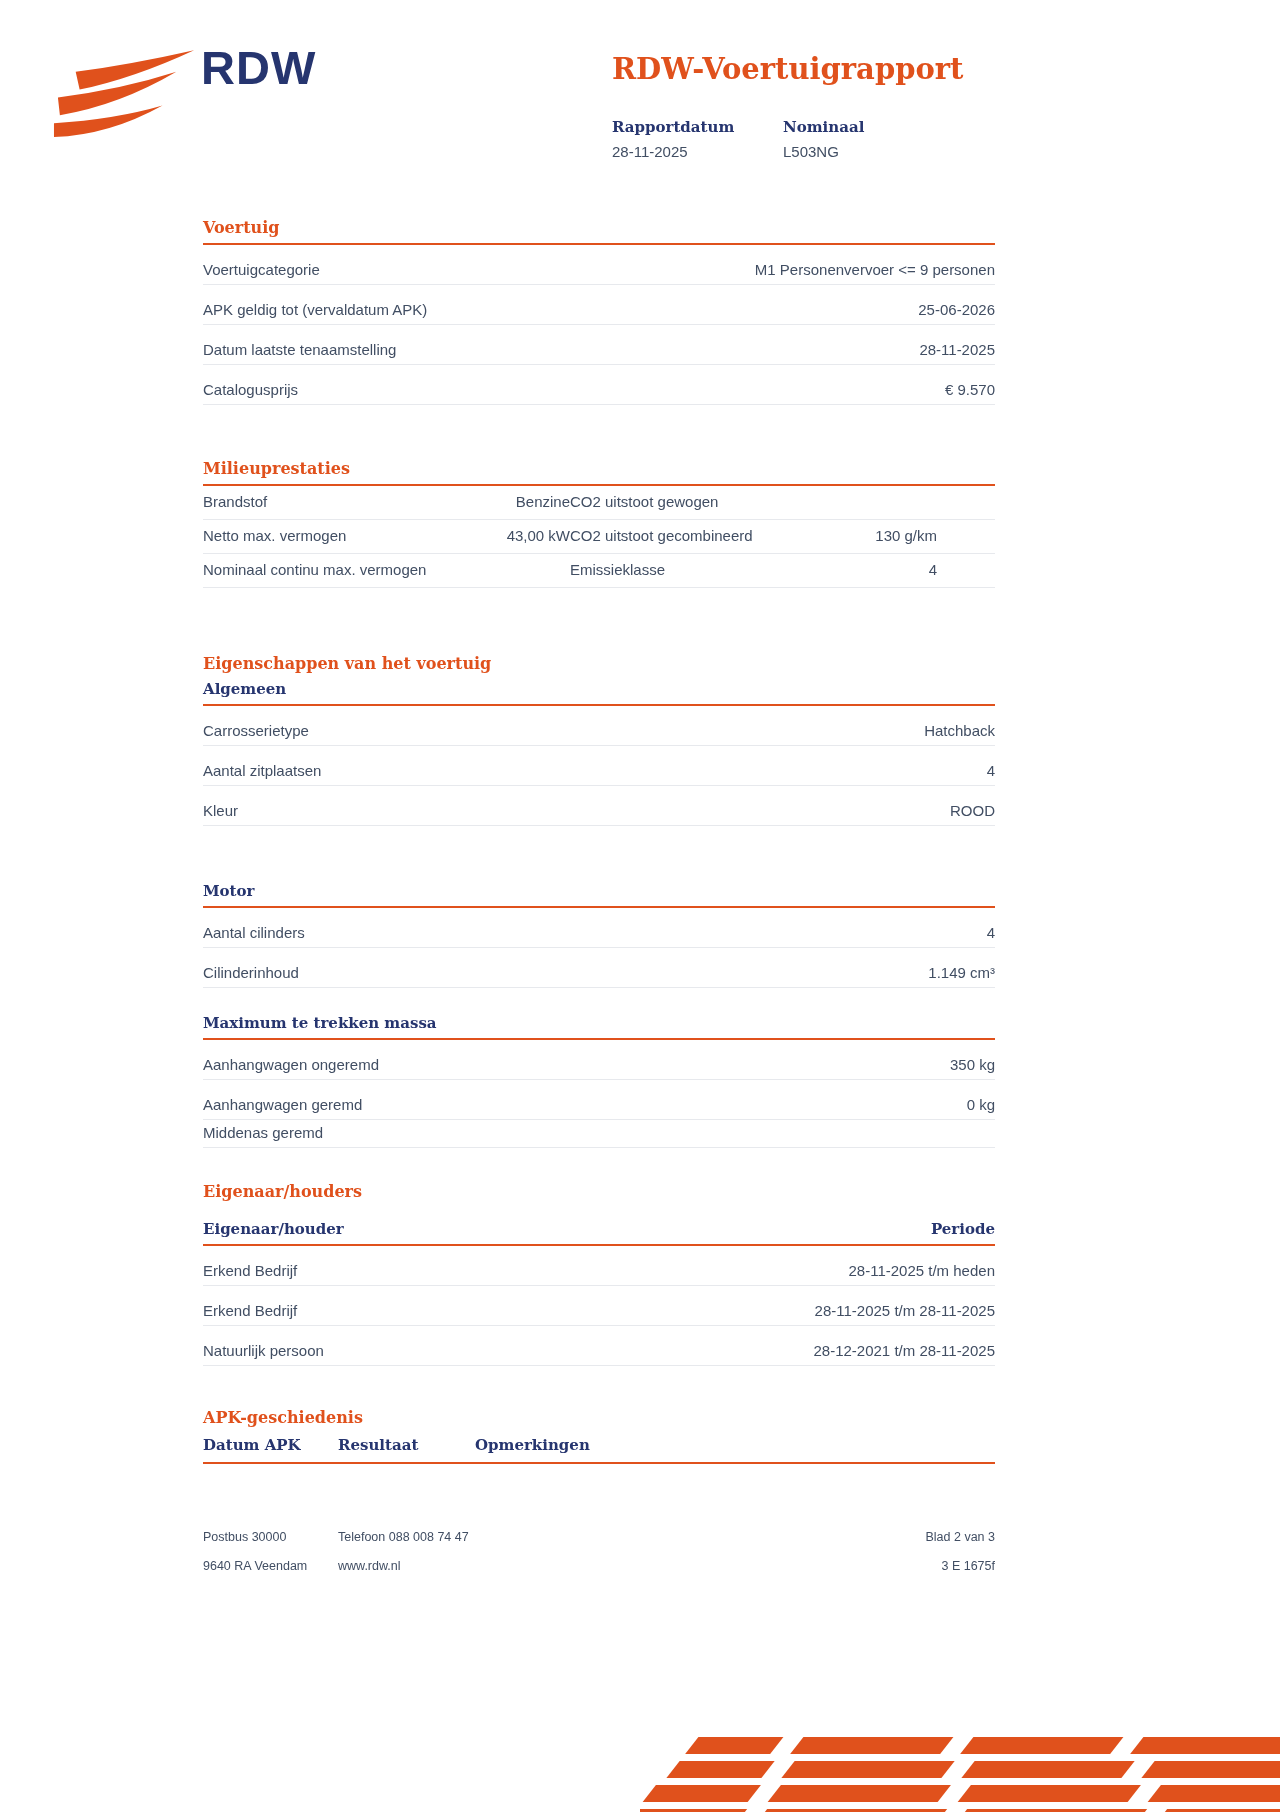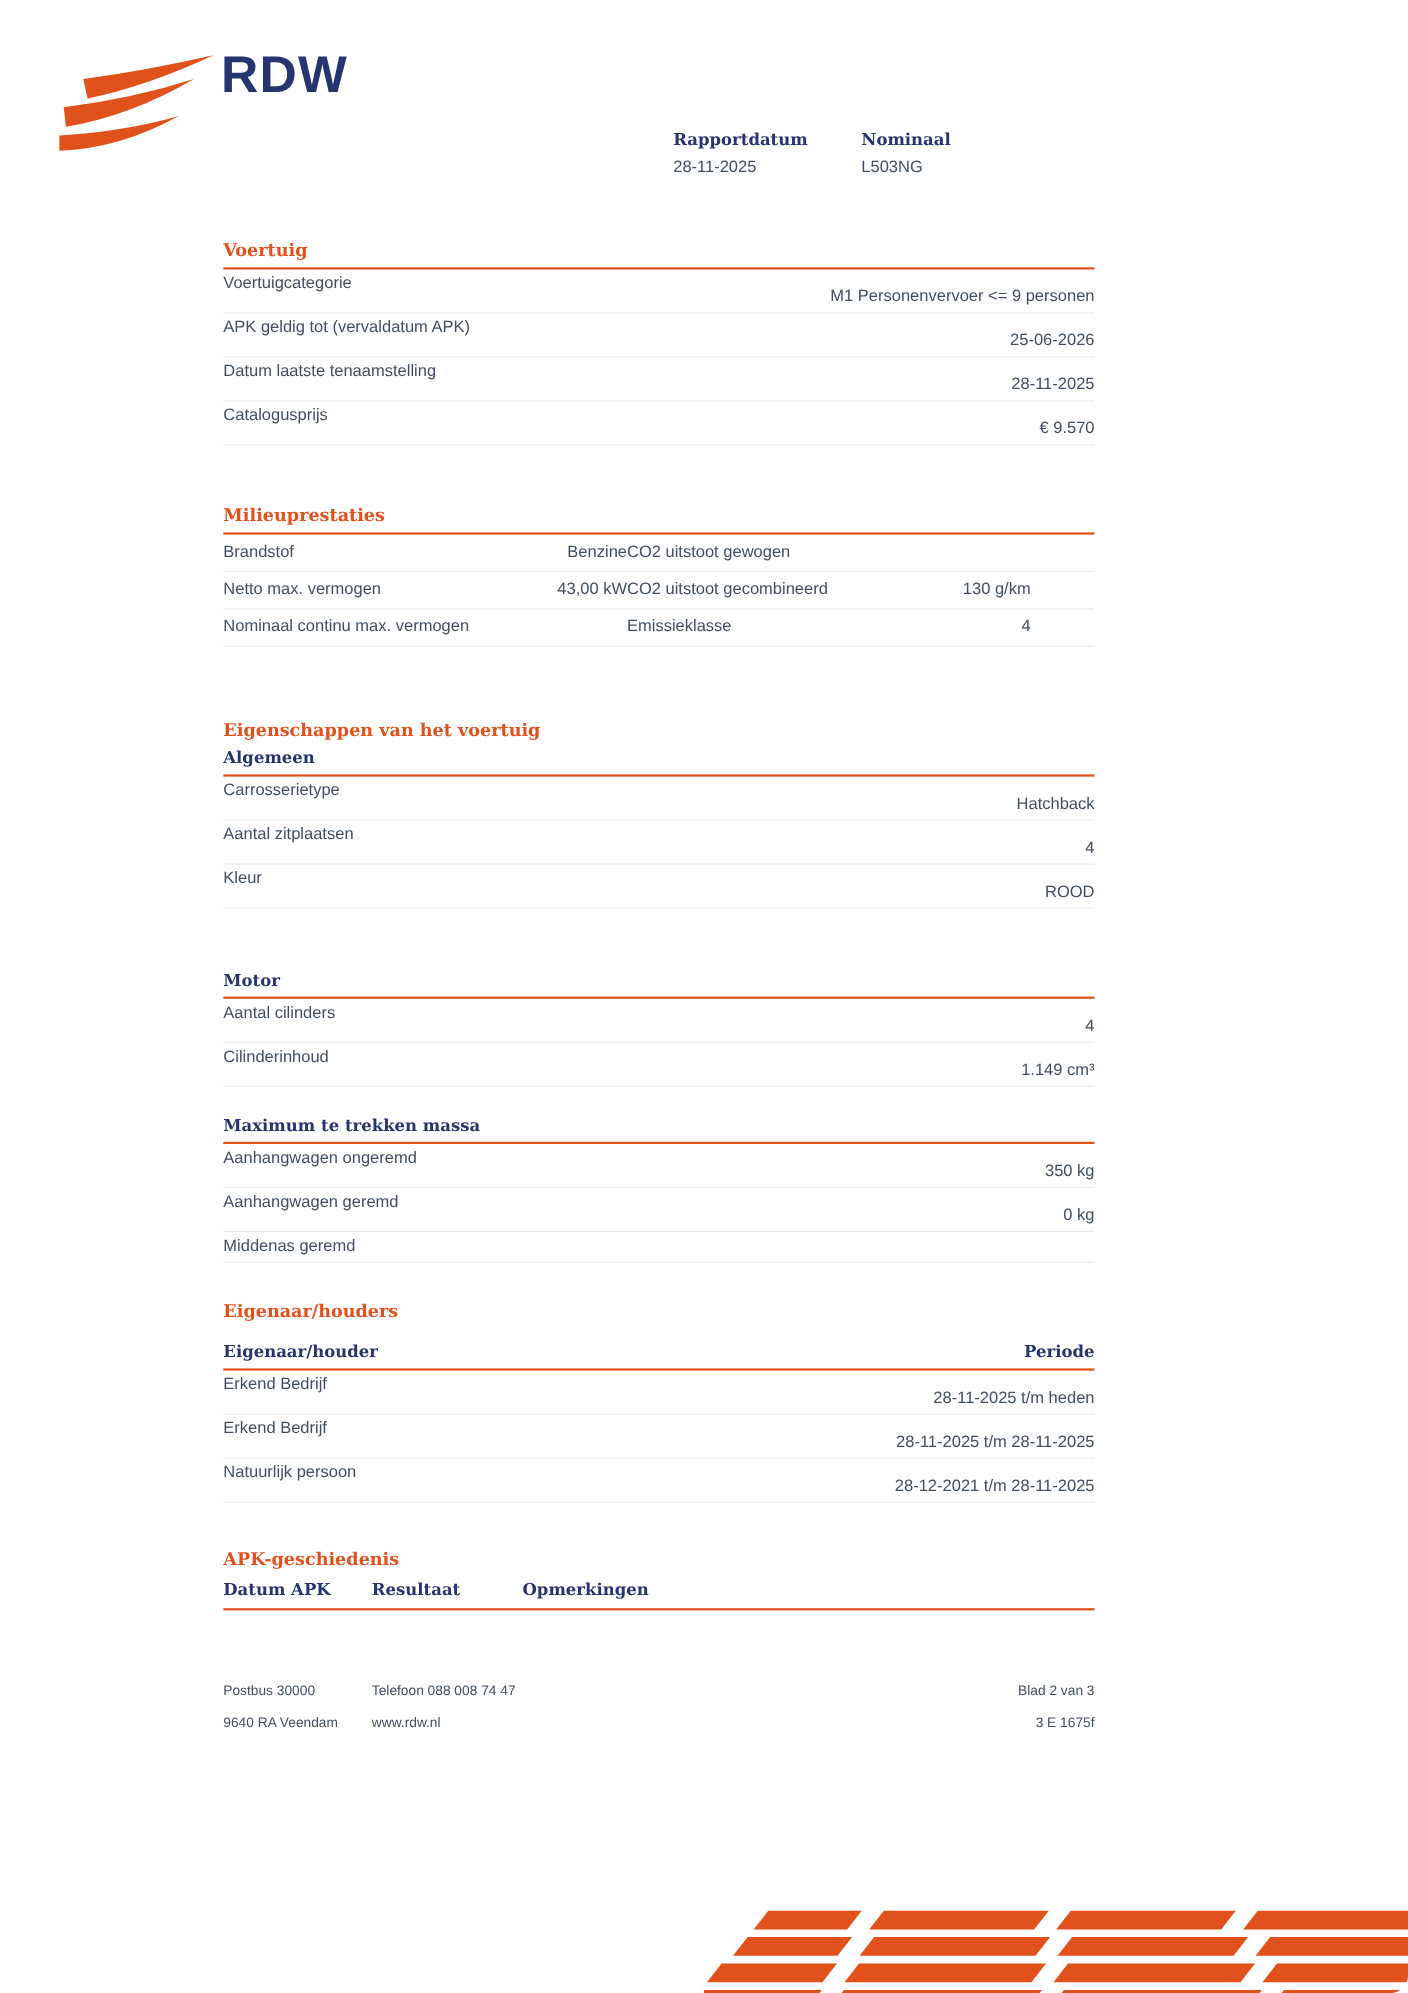--- a/index.html
+++ b/index.html
@@ -2,21 +2,21 @@
 <html style="--orange: #e0511c; --navy: #26356f; --text: #414e63; --rule: #e7e9ed;"><head>
 <meta charset="utf-8">
 <style>
   * { margin:0; padding:0; box-sizing:border-box; }
   html, body { background:#ffffff; }
   body {
     width:1280px; height:1812px; position:relative; overflow:hidden;
     font-family:"Liberation Sans", sans-serif;
     color:var(--text, #414e63);
   }
-  .page { position:absolute; inset:0; overflow:hidden; background:#fff;border-radius:16px; }
+  .page { position:absolute; inset:0; overflow:hidden; background:#fff; }
 
   
   .logo-mark { position:absolute; left:52px; top:50px; width:148px; height:94px; color:var(--orange,#e0511c); }
   .logo-text {
     position:absolute; left:201px; top:40px;
     font-weight:bold; font-size:47px; letter-spacing:1px;
     color:var(--navy,#26356f);
   }
   .report-title {
     position:absolute; left:612px; top:52px;
@@ -38,21 +38,21 @@
   }
   .section-title.ruled { border-bottom:2px solid var(--orange,#e0511c); padding-bottom:5px; }
 
   .sub-title {
     font-family:"DejaVu Serif", serif; font-weight:bold;
     font-size:15px; line-height:18px; color:var(--navy,#26356f);
     border-bottom:2px solid var(--orange,#e0511c); padding-bottom:6px;
   }
 
   .row {
-    display:flex; justify-content:space-between; align-items:flex-start;
+    display:flex; justify-content:space-between; align-items:flex-end;
     border-bottom:1px solid var(--rule,#e7e9ed);
     padding:5px 0 6px; font-size:15px; line-height:16px;
   }
   .row .val { text-align:right; white-space:nowrap;margin-top:12px; }
 
   .row2 {
     display:flex; justify-content:flex-start;
     border-bottom:1px solid var(--rule,#e7e9ed);
     padding:8px 0 9px; font-size:15px; line-height:16px;
   }
@@ -102,20 +102,21 @@
 
 <div class="page">
 
   <svg class="logo-mark" viewBox="0 0 150 95" aria-hidden="true">
     <path fill="currentColor" d="M2,88 Q58,86 112,56 Q64,70 2,74 Z"></path>
     <path fill="currentColor" d="M8,66 Q68,56 126,22 Q70,40 6,48 Z"></path>
     <path fill="currentColor" d="M28,40 Q84,28 144,0 Q82,14 24,22 Z"></path>
   </svg>
   <div class="logo-text">RDW</div>
 
+  <h1 class="report-title">RDW-Voertuigrapport</h1>
 
   <div class="meta">
     <div class="meta-col">
       <span class="meta-label">Rapportdatum</span>
       <span class="meta-value">28-11-2025</span>
     </div>
     <div class="meta-col">
       <span class="meta-label">Nominaal</span>
       <span class="meta-value">L503NG</span>
     </div>

